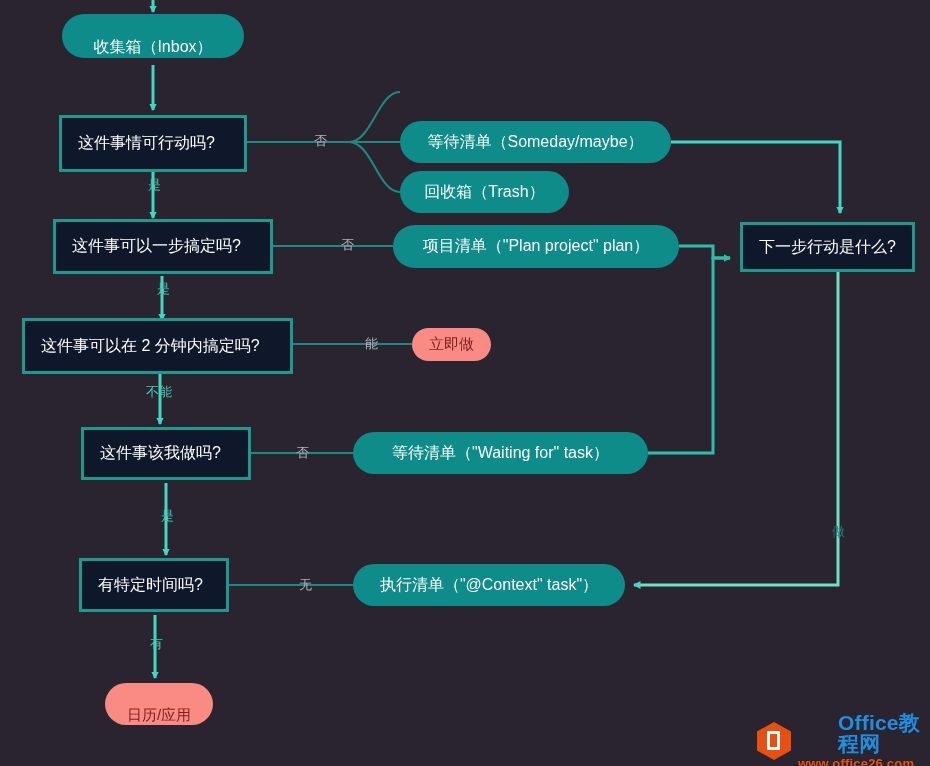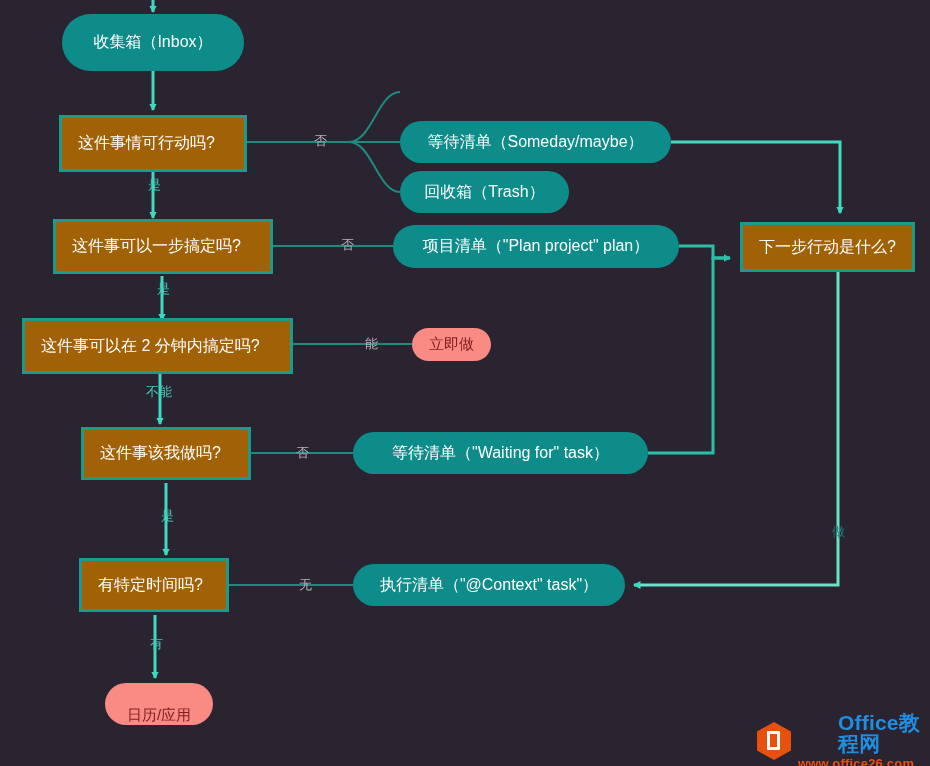--- a/index.html
+++ b/index.html
@@ -33,21 +33,21 @@
     border-radius:999px;
     color:#7f1d1d;
     font-size:15px;
     justify-content:center;
     white-space:nowrap;
   }
   .pill-pink span{text-align:center;}
 
   
   .decision{
-    background:#a16207;
+    background:#0f172a;
     border:3px solid #1b9b8c;
     color:#ffffff;
     font-size:16px;
     padding:0 16px;
     white-space:nowrap;
   }
   .decision span{text-align:left;}
   .decision.center span{text-align:center;}
 
   
@@ -134,21 +134,21 @@
 
     <path d="M166,483 L166,555" stroke="#3fd9c0" stroke-width="3" fill="none" marker-end="url(#amint)"></path>
 
     <path d="M229,585 L353,585" stroke="#1d8a80" stroke-width="2" fill="none"></path>
 
     <path d="M838,272 L838,585 L634,585" stroke="#6fe0c8" stroke-width="3" fill="none" marker-end="url(#amint)"></path>
 
     <path d="M155,615 L155,678" stroke="#3fd9c0" stroke-width="3" fill="none" marker-end="url(#amint)"></path>
   </svg>
 
-  <div class="node pill" style="left:62px;top:14px;width:182px;height:57px;">
+  <div class="node pill" style="left:62px;top:14px;width:182px;height:44px;align-items:flex-end;">
     <span>收集箱（Inbox）</span>
   </div>
 
   <div class="node decision" style="left:59px;top:115px;width:188px;height:57px;">
     <span>这件事情可行动吗?</span>
   </div>
 
 
   <div class="node pill" style="left:400px;top:121px;width:271px;height:42px;">
     <span>等待清单（Someday/maybe）</span>

